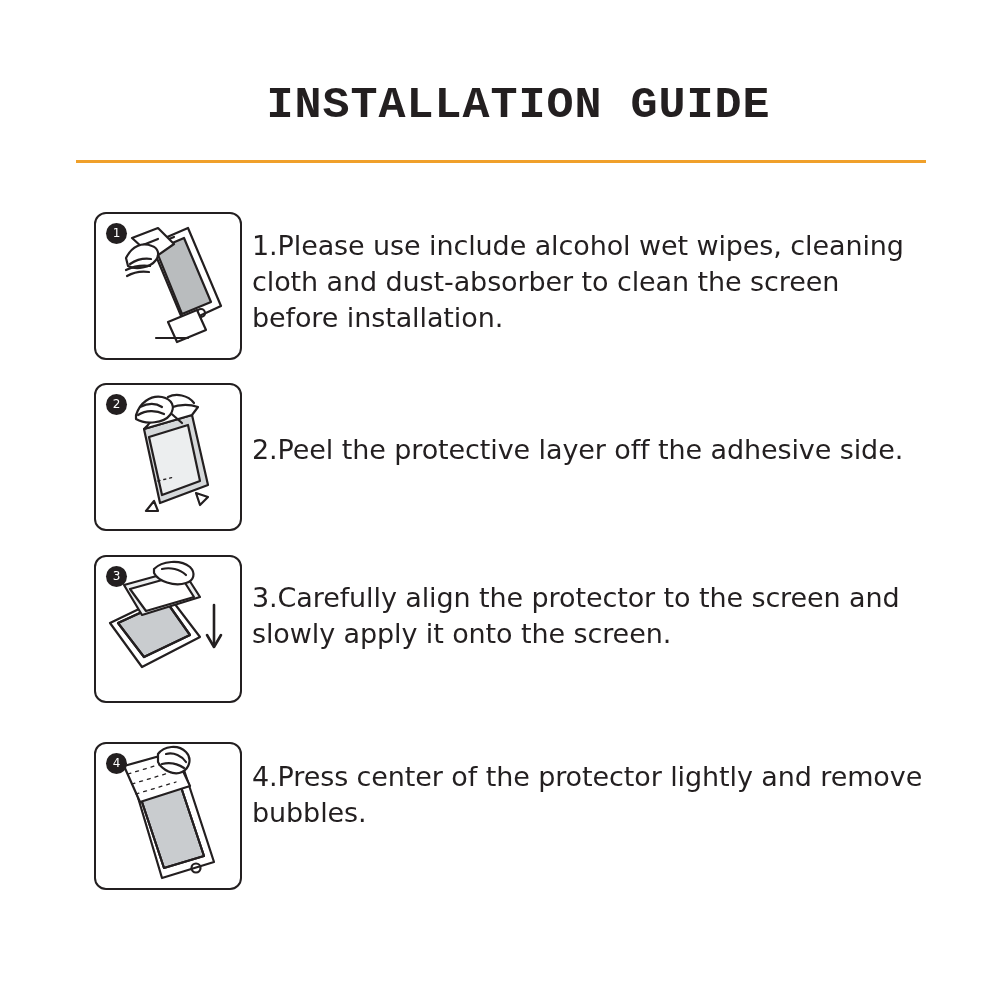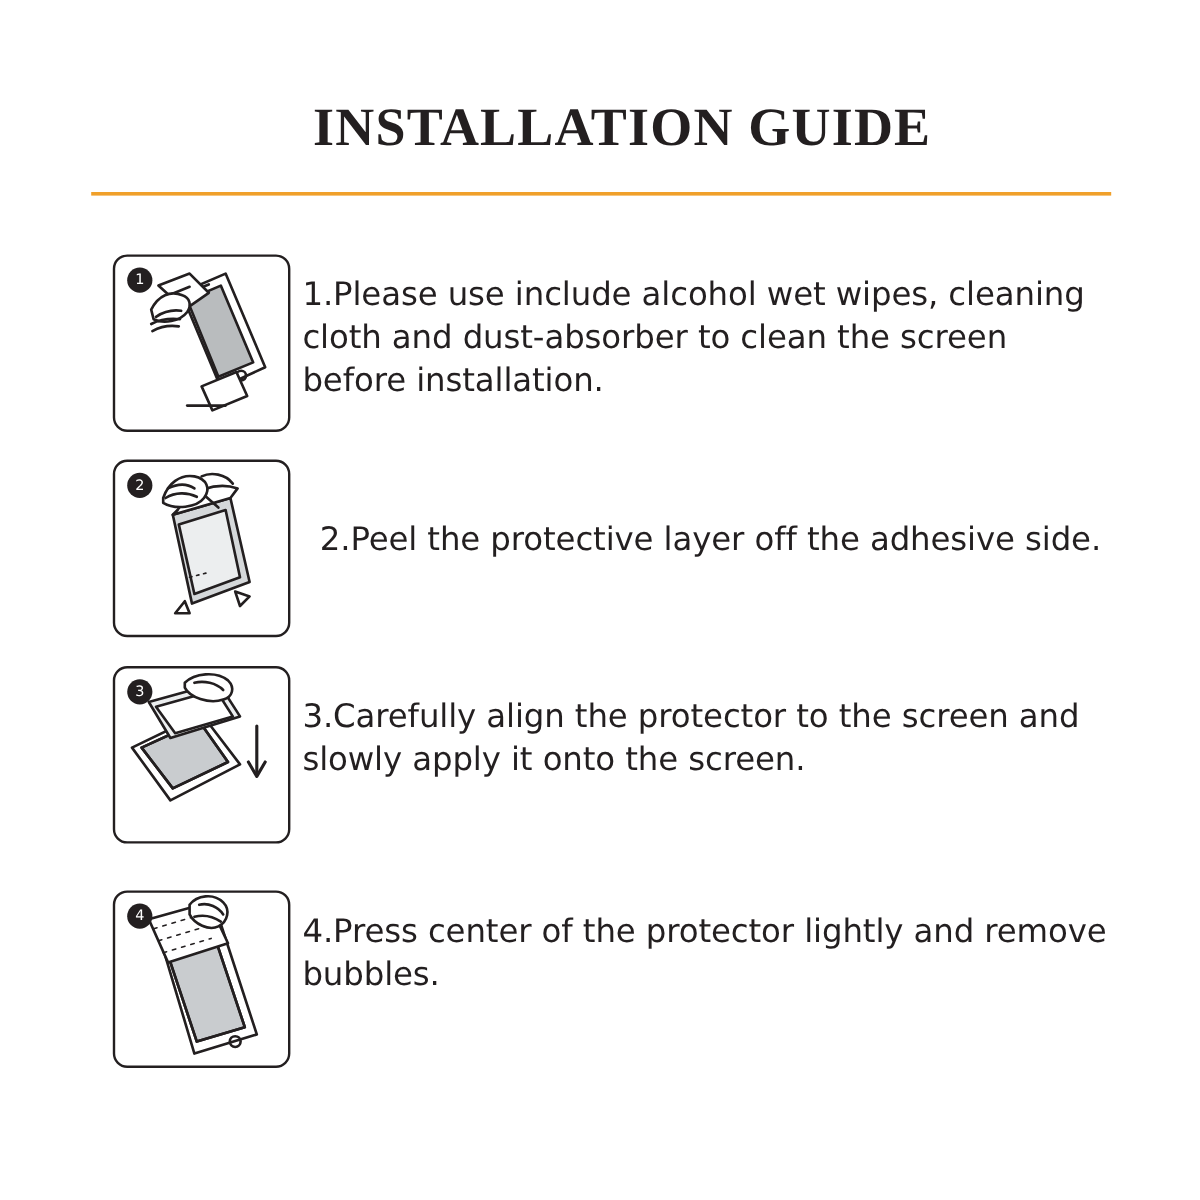--- a/index.html
+++ b/index.html
@@ -27,21 +27,21 @@
 
   
   .title-wrap {
     position: absolute;
     left: 0;
     top: 78px;
     width: 1000px;
     text-align: center;
   }
   .title {
-    font-family: Liberation Serif, serif;
+    font-family: Liberation Mono, monospace;
     font-weight: bold;
     font-size: 45px;
     letter-spacing: 1.0px;
     color: #231f20;
     line-height: 56px;
     padding-left: 37px;
   }
   .title-rule {
     position: absolute;
     left: 76px;
@@ -96,21 +96,21 @@
     display: inline;
   }
 
   
   #step1 { top: 212px; }
   #step1 .step-box { top: 0; }
   #step1 .step-text { top: 16px; }
 
   #step2 { top: 383px; }
   #step2 .step-box { top: 0; }
-  #step2 .step-text { top: 49px; text-align: center; }
+  #step2 .step-text { top: 49px; }
 
   #step3 { top: 555px; }
   #step3 .step-box { top: 0; }
   #step3 .step-text { top: 25px; }
 
   #step4 { top: 742px; }
   #step4 .step-box { top: 0; }
   #step4 .step-text { top: 17px; }
 
   svg { display: block; }

